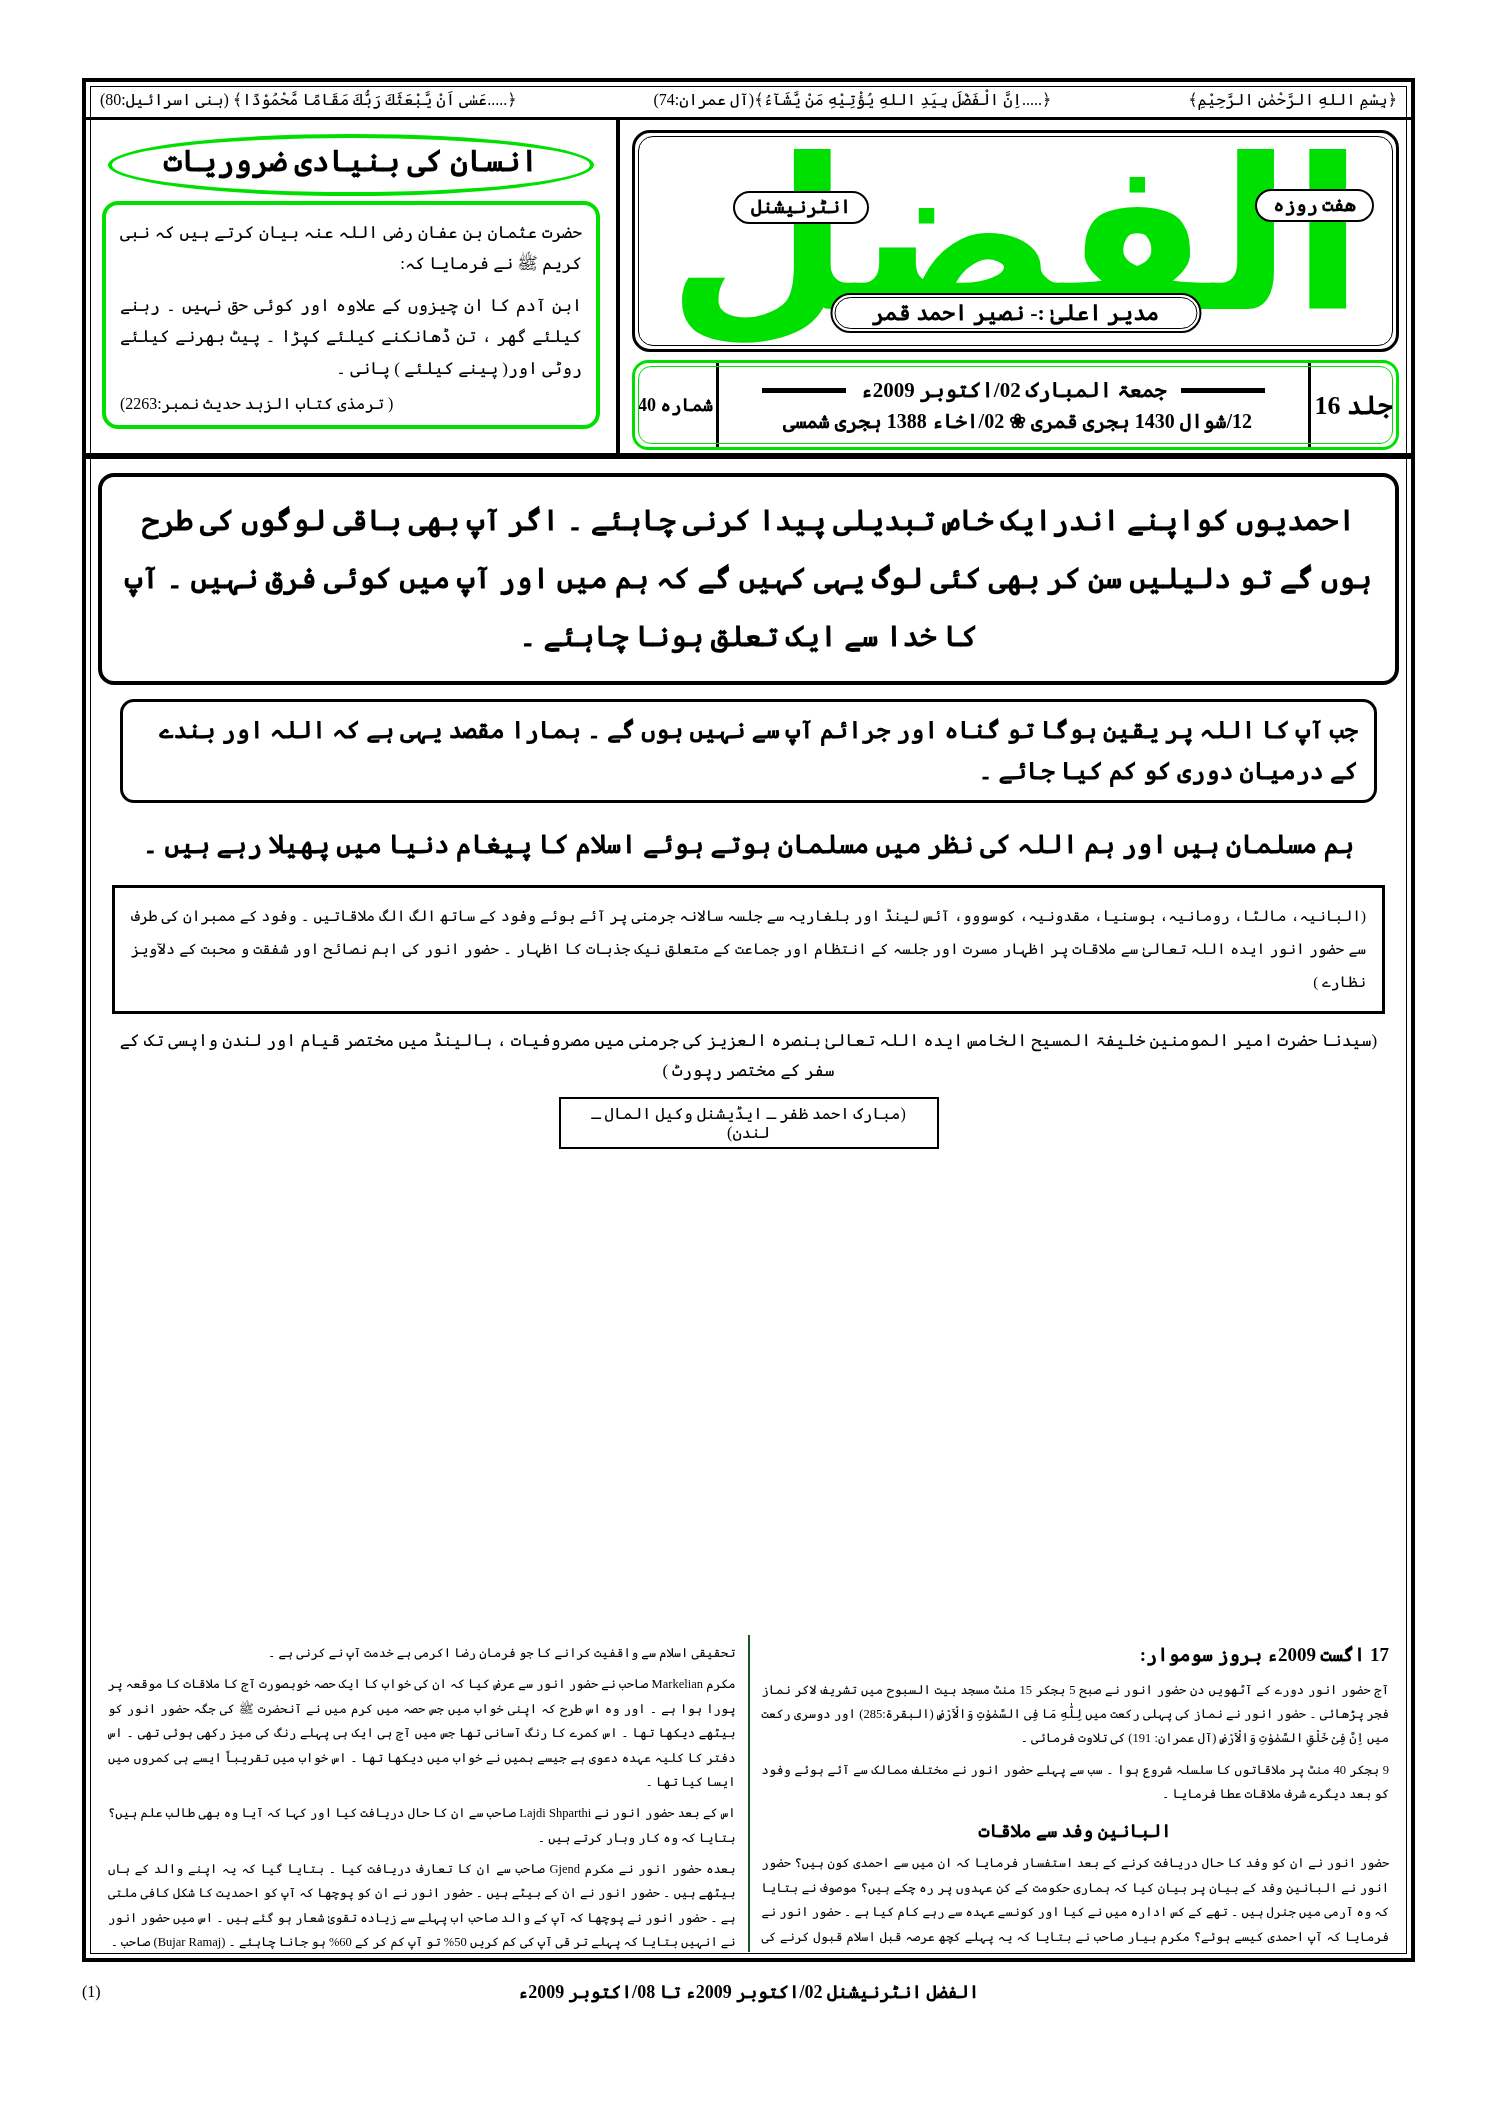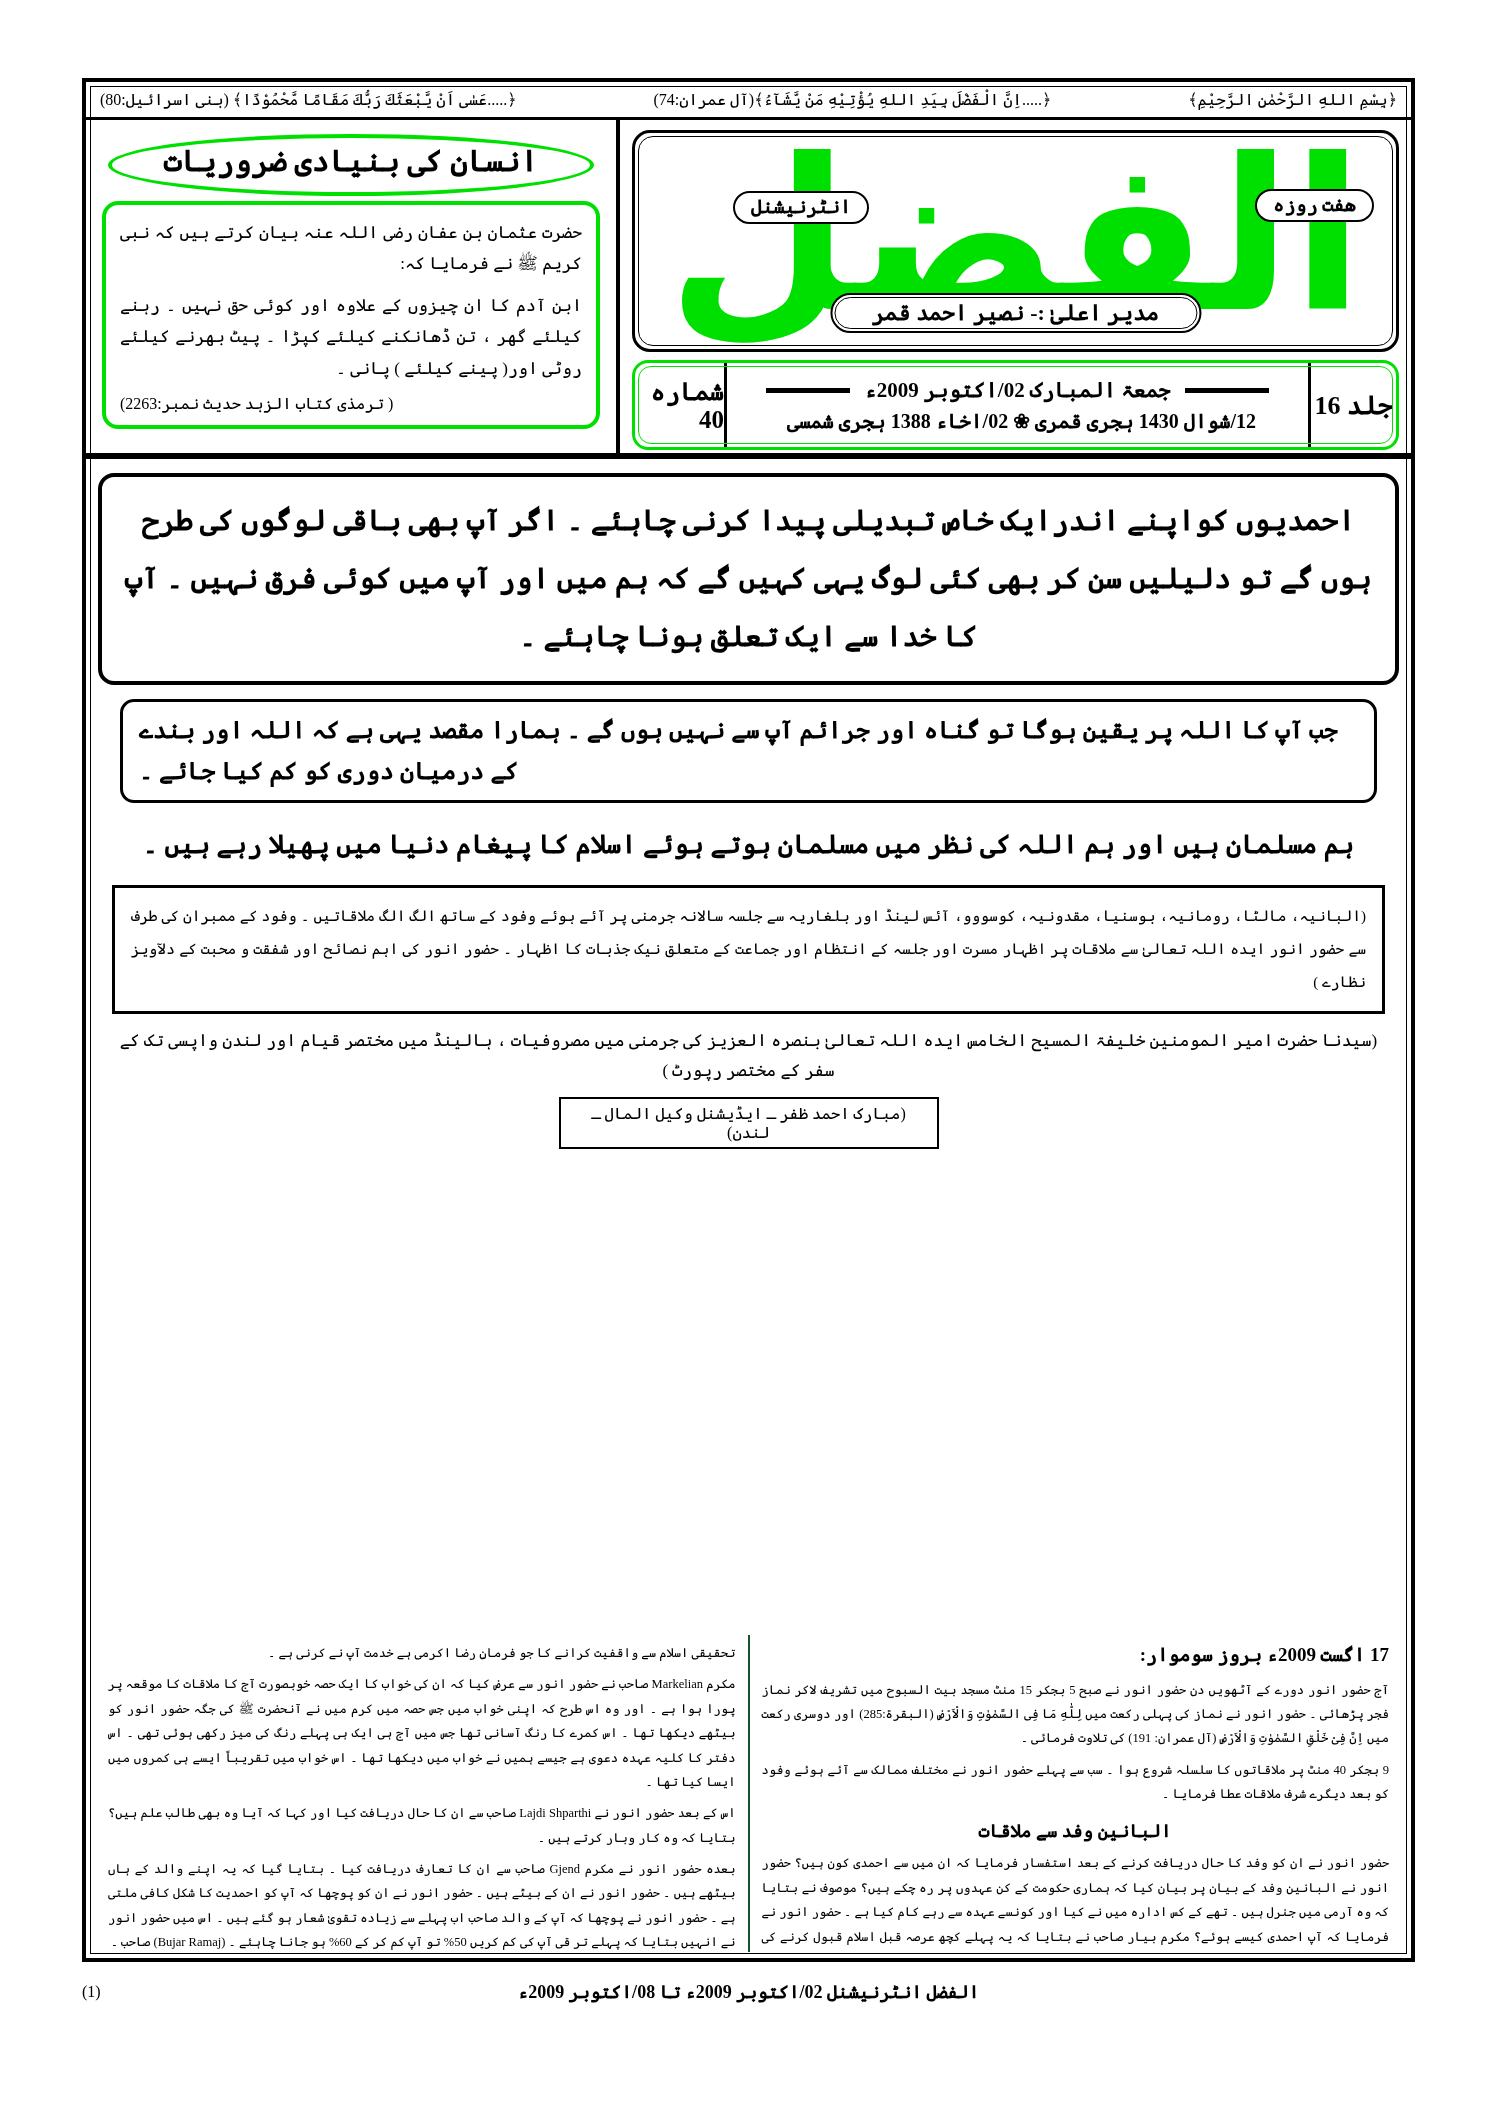--- a/index.html
+++ b/index.html
@@ -164,23 +164,23 @@
     align-items:center;justify-content:center;
     gap:6px;
   }
   .db-line1{
     display:flex;align-items:center;gap:14px;
     font-size:21px;font-weight:bold;
   }
   .db-rule{display:inline-block;width:84px;height:5px;background:#000;}
   .db-line2{font-size:20px;font-weight:bold;white-space:nowrap;margin-left:8px;}
   .db-issue{
-    width:92px;
+    width:84px;
     display:flex;align-items:center;justify-content:center;
-    font-size:25px;font-weight:bold;
+    font-size:18px;font-weight:bold;
     border-right:3px solid #000;
     box-sizing:border-box;
   }
 
   
   .hadith-title{
     position:relative;
     text-align:center;
     font-size:30px;
     font-weight:bold;
@@ -241,21 +241,21 @@
     text-align:center;
     direction:rtl;
   }
   .ed-sub{
     margin:14px 24px 0 24px;
     border:3px solid #000;
     border-radius:14px;
     padding:8px 16px;
     font-size:24px;
     font-weight:bold;
-    text-align:left;
+    text-align:right;
     line-height:1.7;
     direction:rtl;
   }
   .ed-para{
     margin:16px 16px 0 16px;
     font-size:26px;
     font-weight:bold;
     text-align:center;
     line-height:2.0;
     direction:rtl;

